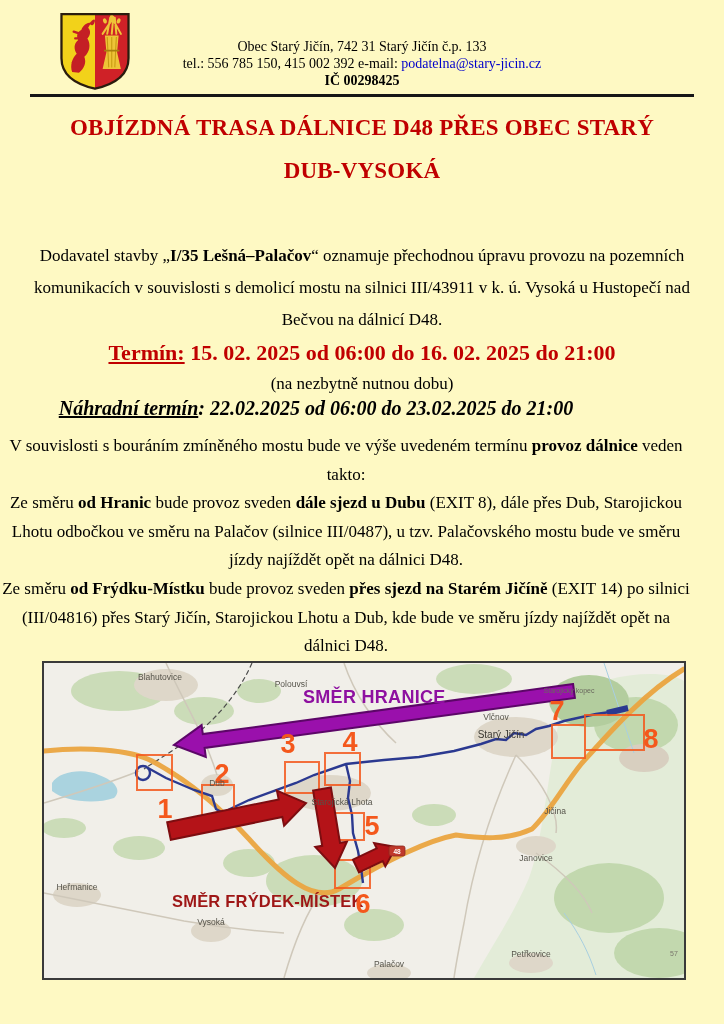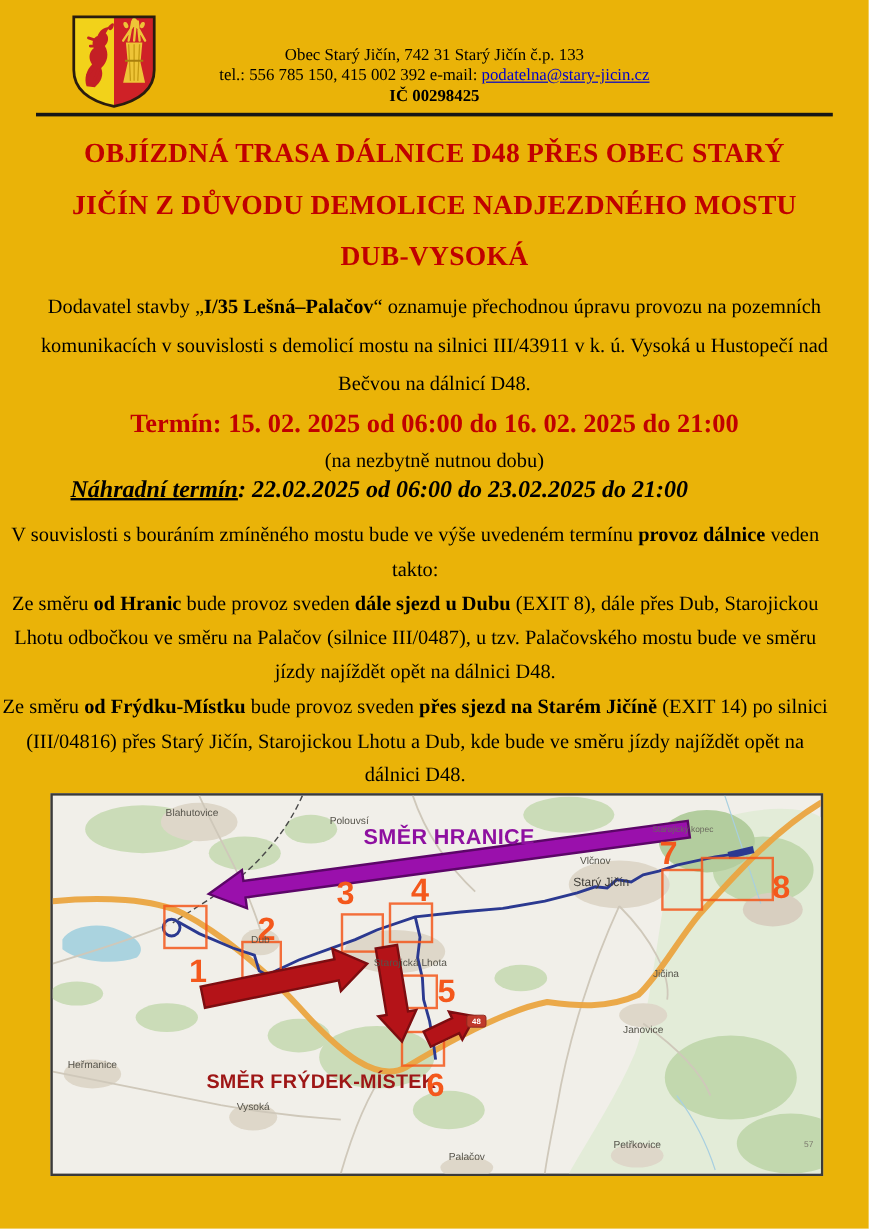--- a/index.html
+++ b/index.html
@@ -1,38 +1,38 @@
 <!DOCTYPE html>
 <html><head>
 <meta charset="utf-8">
 <style>
   html,body{margin:0;padding:0;background:#fff;}
-  .page{position:relative;width:724px;height:1024px;background:#eab308;overflow:hidden;
+  .page{position:relative;width:724px;height:1024px;background:#fef9c3;overflow:hidden;
         font-family:"Liberation Serif", serif;color:#000;}
 
   
   .coat{position:absolute;left:56px;top:11px;width:78px;height:80px;}
   .hdr-text{position:absolute;left:0;top:38px;width:724px;text-align:center;
             font-size:14px;line-height:17px;}
   .hdr-text .bold{font-weight:bold;}
-  .email{color:#0000cc;text-decoration:underline;cursor:pointer;}
+  .email{color:#0000cc;cursor:pointer;}
   .rule{position:absolute;left:30px;top:94px;width:664px;height:3px;background:#161616;}
 
   
   .title{position:absolute;left:0;top:106px;width:724px;text-align:center;
          color:#c00000;font-weight:bold;font-size:23px;line-height:43px;letter-spacing:.2px;}
 
   
   .intro{position:absolute;left:30px;top:240px;width:664px;text-align:center;
          font-size:17px;line-height:32px;}
 
   
   .term1{position:absolute;left:0;top:340px;width:724px;text-align:center;
          color:#c00000;font-weight:bold;font-size:22px;}
-  .term1 .u{text-align:right;}
+  .term1 .u{text-decoration:underline;text-align:right;}
   .note{position:absolute;left:0;top:374px;width:724px;text-align:center;font-size:17px;}
   .term2{position:absolute;left:0;top:397px;width:632px;text-align:center;
          font-weight:bold;font-style:italic;font-size:20px;}
   .term2 .u{text-decoration:underline;}
 
   
   .details{position:absolute;left:2px;top:432px;width:688px;text-align:center;
            font-size:17px;line-height:28.6px;}
   .details p{margin:0;}
   .details b{font-weight:bold;}
@@ -88,21 +88,20 @@
 
   <div class="hdr-text">
     <div>Obec Starý Jičín, 742 31 Starý Jičín č.p. 133</div>
     <div><span>tel.: 556 785 150, 415 002 392  e-mail: </span><a class="email">podatelna@stary-jicin.cz</a></div>
     <div class="bold">IČ 00298425</div>
   </div>
   <div class="rule"></div>
 
   <div class="title">
     <div>OBJÍZDNÁ TRASA DÁLNICE D48 PŘES OBEC STARÝ</div>
-    <div>JIČÍN Z DŮVODU DEMOLICE NADJEZDNÉHO MOSTU</div>
     <div>DUB-VYSOKÁ</div>
   </div>
 
   <div class="intro"><span>Dodavatel stavby „</span><b>I/35 Lešná–Palačov</b><span>“ oznamuje přechodnou úpravu provozu na pozemních komunikacích v souvislosti s demolicí mostu na silnici III/43911 v k. ú. Vysoká u Hustopečí nad Bečvou na dálnicí D48.</span></div>
 
   <div class="term1"><span class="u">Termín:</span><span> 15. 02. 2025 od 06:00 do 16. 02. 2025 do 21:00</span></div>
   <div class="note">(na nezbytně nutnou dobu)</div>
   <div class="term2"><span class="u">Náhradní termín</span><span>: 22.02.2025 od 06:00 do 23.02.2025 do 21:00</span></div>
 
   <div class="details">

